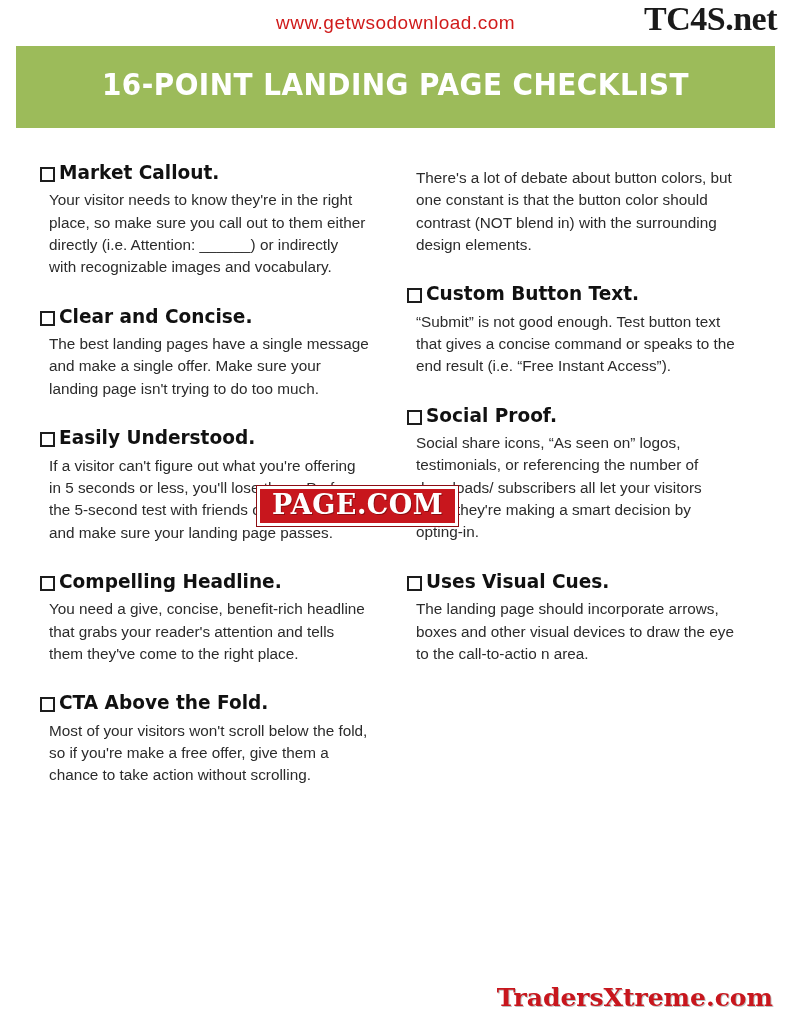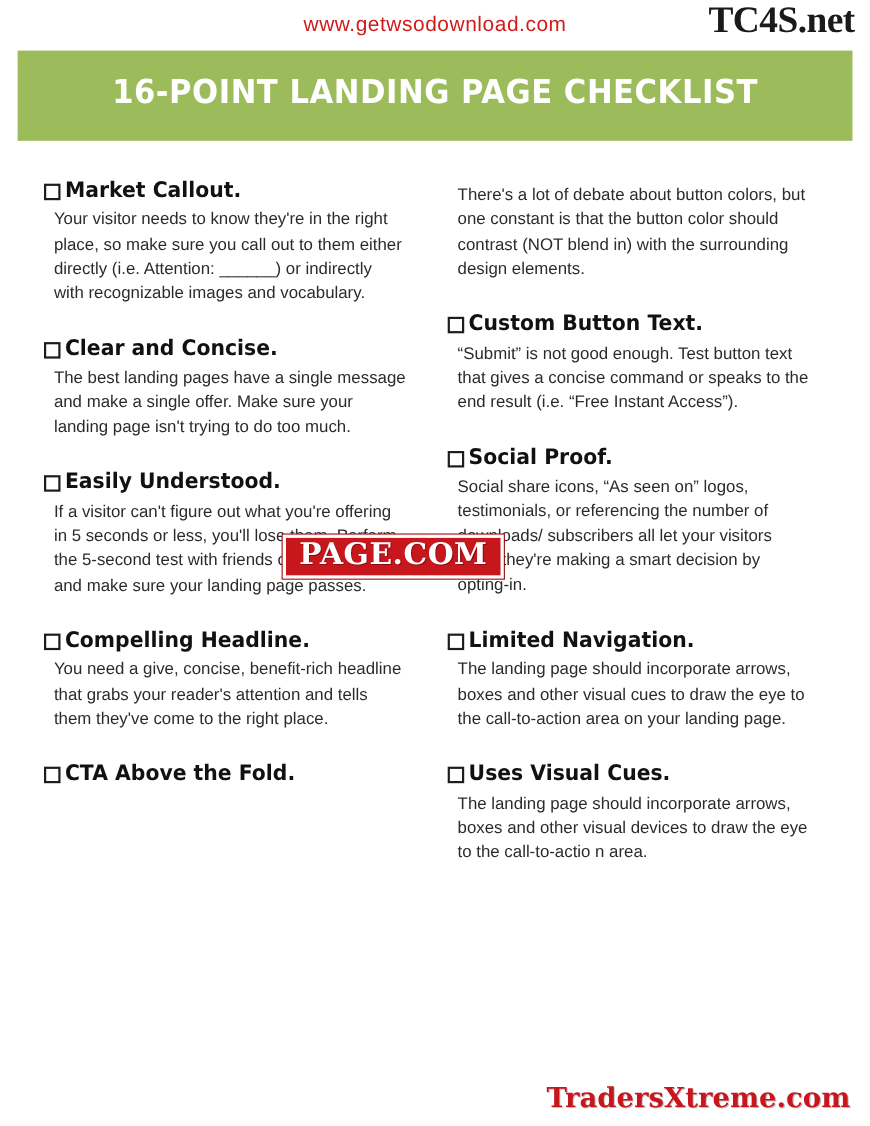--- a/index.html
+++ b/index.html
@@ -199,20 +199,21 @@
           <div class="item-title">Compelling Headline.</div>
         </div>
         <div class="item-body">You need a give, concise, benefit-rich headline that grabs your reader's attention and tells them they've come to the right place.</div>
       </div>
 
       <div class="item">
         <div class="item-head">
           <div class="checkbox"></div>
           <div class="item-title">CTA Above the Fold.</div>
         </div>
+        <div class="item-body">Most of your visitors won't scroll below the fold, so if you're make a free offer, give them a chance to take action without scrolling.</div>
       </div>
 
     </div>
 
     <div class="col">
 
       <div class="item">
         <div class="item-body">There's a lot of debate about button colors, but one constant is that the button color should contrast (NOT blend in) with the surrounding design elements.</div>
       </div>
 
@@ -225,27 +226,20 @@
       </div>
 
       <div class="item">
         <div class="item-head">
           <div class="checkbox"></div>
           <div class="item-title">Social Proof.</div>
         </div>
         <div class="item-body">Social share icons, “As seen on” logos, testimonials, or referencing the number of downloads/ subscribers all let your visitors know they're making a smart decision by opting-in.</div>
       </div>
 
-      <div class="item">
-        <div class="item-head">
-          <div class="checkbox"></div>
-          <div class="item-title">Limited Navigation.</div>
-        </div>
-        <div class="item-body">The landing page should incorporate arrows, boxes and other visual cues to draw the eye to the call-to-action area on your landing page.</div>
-      </div>
 
       <div class="item">
         <div class="item-head">
           <div class="checkbox"></div>
           <div class="item-title">Uses Visual Cues.</div>
         </div>
         <div class="item-body">The landing page should incorporate arrows, boxes and other visual devices to draw the eye to the call-to-actio n area.</div>
       </div>
 
     </div>

